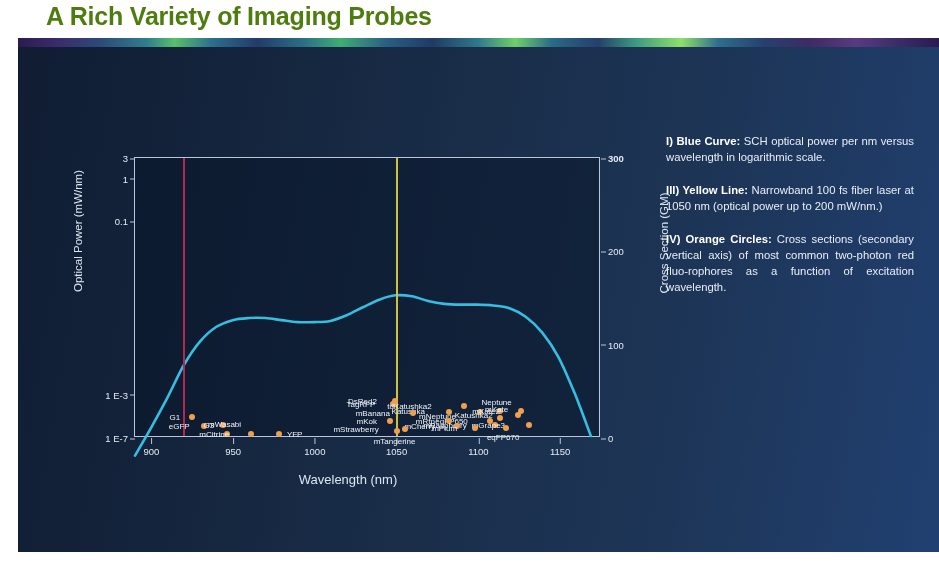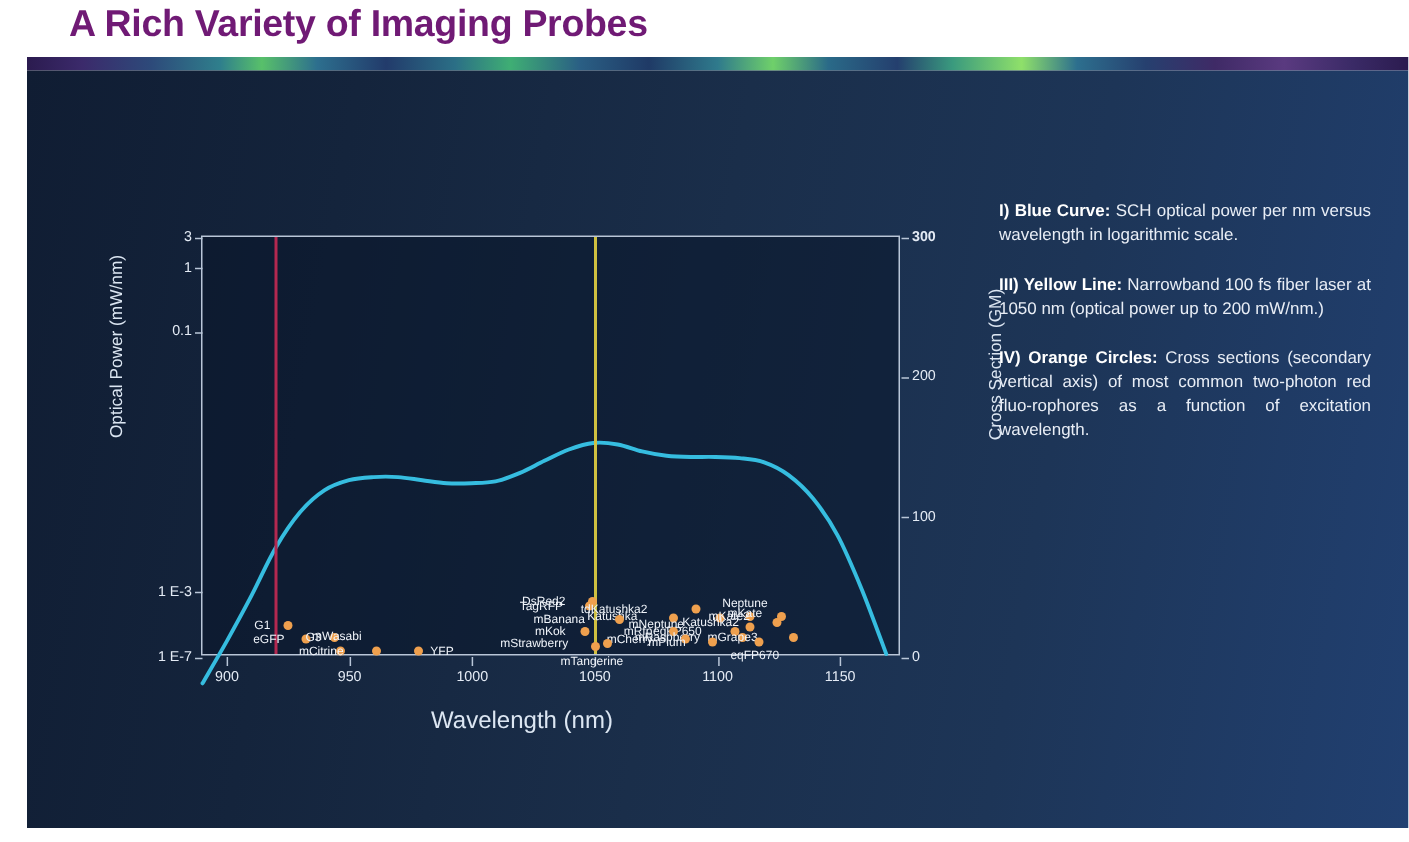--- a/index.html
+++ b/index.html
@@ -2,38 +2,38 @@
 <html><head>
 <meta charset="utf-8">
 <style>
   html,body{margin:0;padding:0;background:#ffffff;}
   body{width:939px;height:561px;font-family:"Liberation Sans",sans-serif;overflow:hidden;}
   .page{position:relative;width:939px;height:561px;background:#ffffff;}
 
   
   .header{position:absolute;left:0;top:0;width:939px;height:37px;background:#ffffff;}
   .page-title{position:absolute;left:46px;top:2px;font-size:25px;font-weight:bold;
-              color:#701a75;letter-spacing:-0.2px;white-space:nowrap;}
+              color:#4d7c0f;letter-spacing:-0.2px;white-space:nowrap;}
   .accent-strip{position:absolute;left:18px;top:38px;width:921px;height:9px;
      background:linear-gradient(90deg,#2b1b4f 0%,#3b2a6b 4%,#2d4a7a 9%,#2f7f8c 14%,
        #58c06a 17%,#2d6f8e 21%,#223b6b 26%,#2b6f86 31%,#3fae74 35%,#2a5f84 40%,
        #1f3a66 45%,#2f7a8c 50%,#6fd06a 54%,#2a6a88 58%,#243f6e 63%,#3a9a7e 67%,
        #8fe06a 72%,#2d6f8e 76%,#26406f 81%,#3f2a66 86%,#5a3a80 91%,#3a2a66 96%,#2b1b4f 100%);
      filter:blur(0.3px);}
 
   
   .slide{position:absolute;left:18px;top:47px;width:921px;height:505px;
      background:linear-gradient(100deg,#101d33 0%,#14243c 22%,#1a2e4a 48%,#1d3557 72%,#214071 100%);}
 
   
   .figure{position:absolute;left:0px;top:0px;width:640px;height:505px;}
   .y-axis-title{position:absolute;left:-40px;top:178px;width:200px;text-align:center;
      transform:rotate(-90deg);font-size:11.5px;color:#dce6f2;}
   .x-axis-title{position:absolute;left:210px;top:425px;width:240px;text-align:center;
-     font-size:16px;color:#dce6f2;}
+     font-size:13px;color:#dce6f2;}
   .sec-axis-title{position:absolute;left:546px;top:190px;width:200px;text-align:center;
      transform:rotate(-90deg);font-size:11.5px;color:#dce6f2;}
 
   .plot{position:absolute;left:116px;top:110px;width:466px;height:280px;
      border:1.4px solid #b9c6d8;border-top-color:#b9c6d8;box-sizing:border-box;
      background:rgba(10,22,42,0.55);overflow:visible;}
 
   .ytick{position:absolute;right:100%;margin-right:7px;transform:translateY(-50%);
      font-size:9.5px;color:#e4ebf5;white-space:nowrap;}
   .ytick::after{content:"";position:absolute;left:calc(100% + 2px);top:50%;

